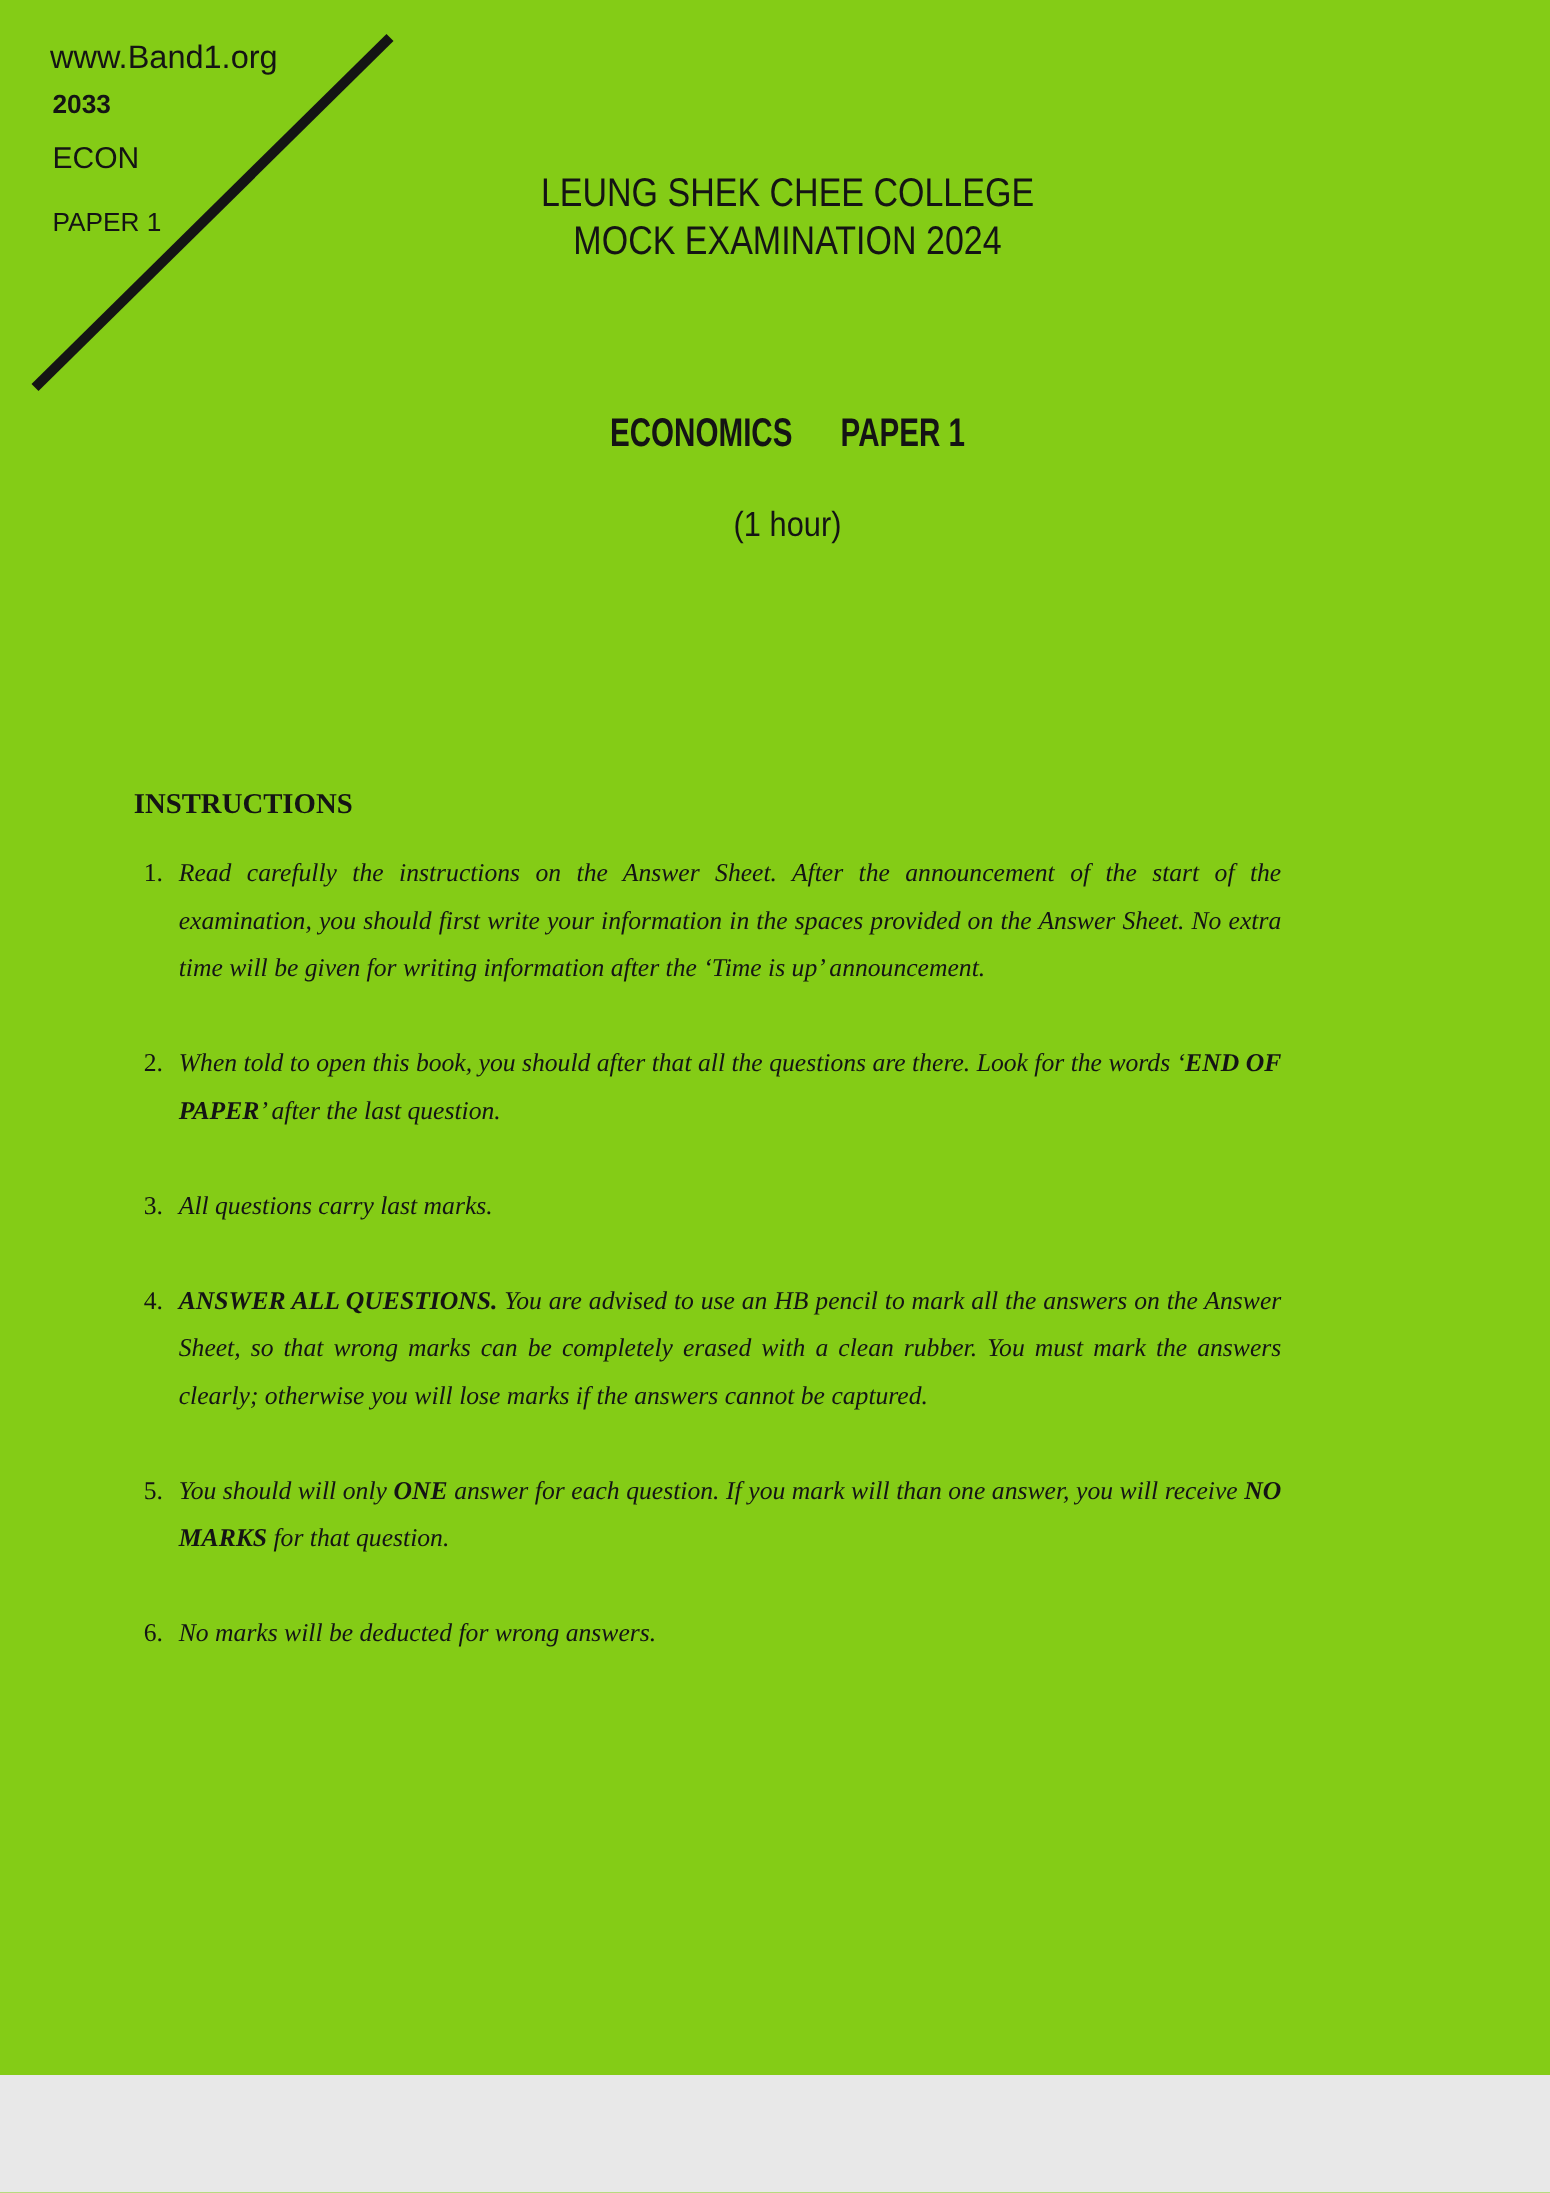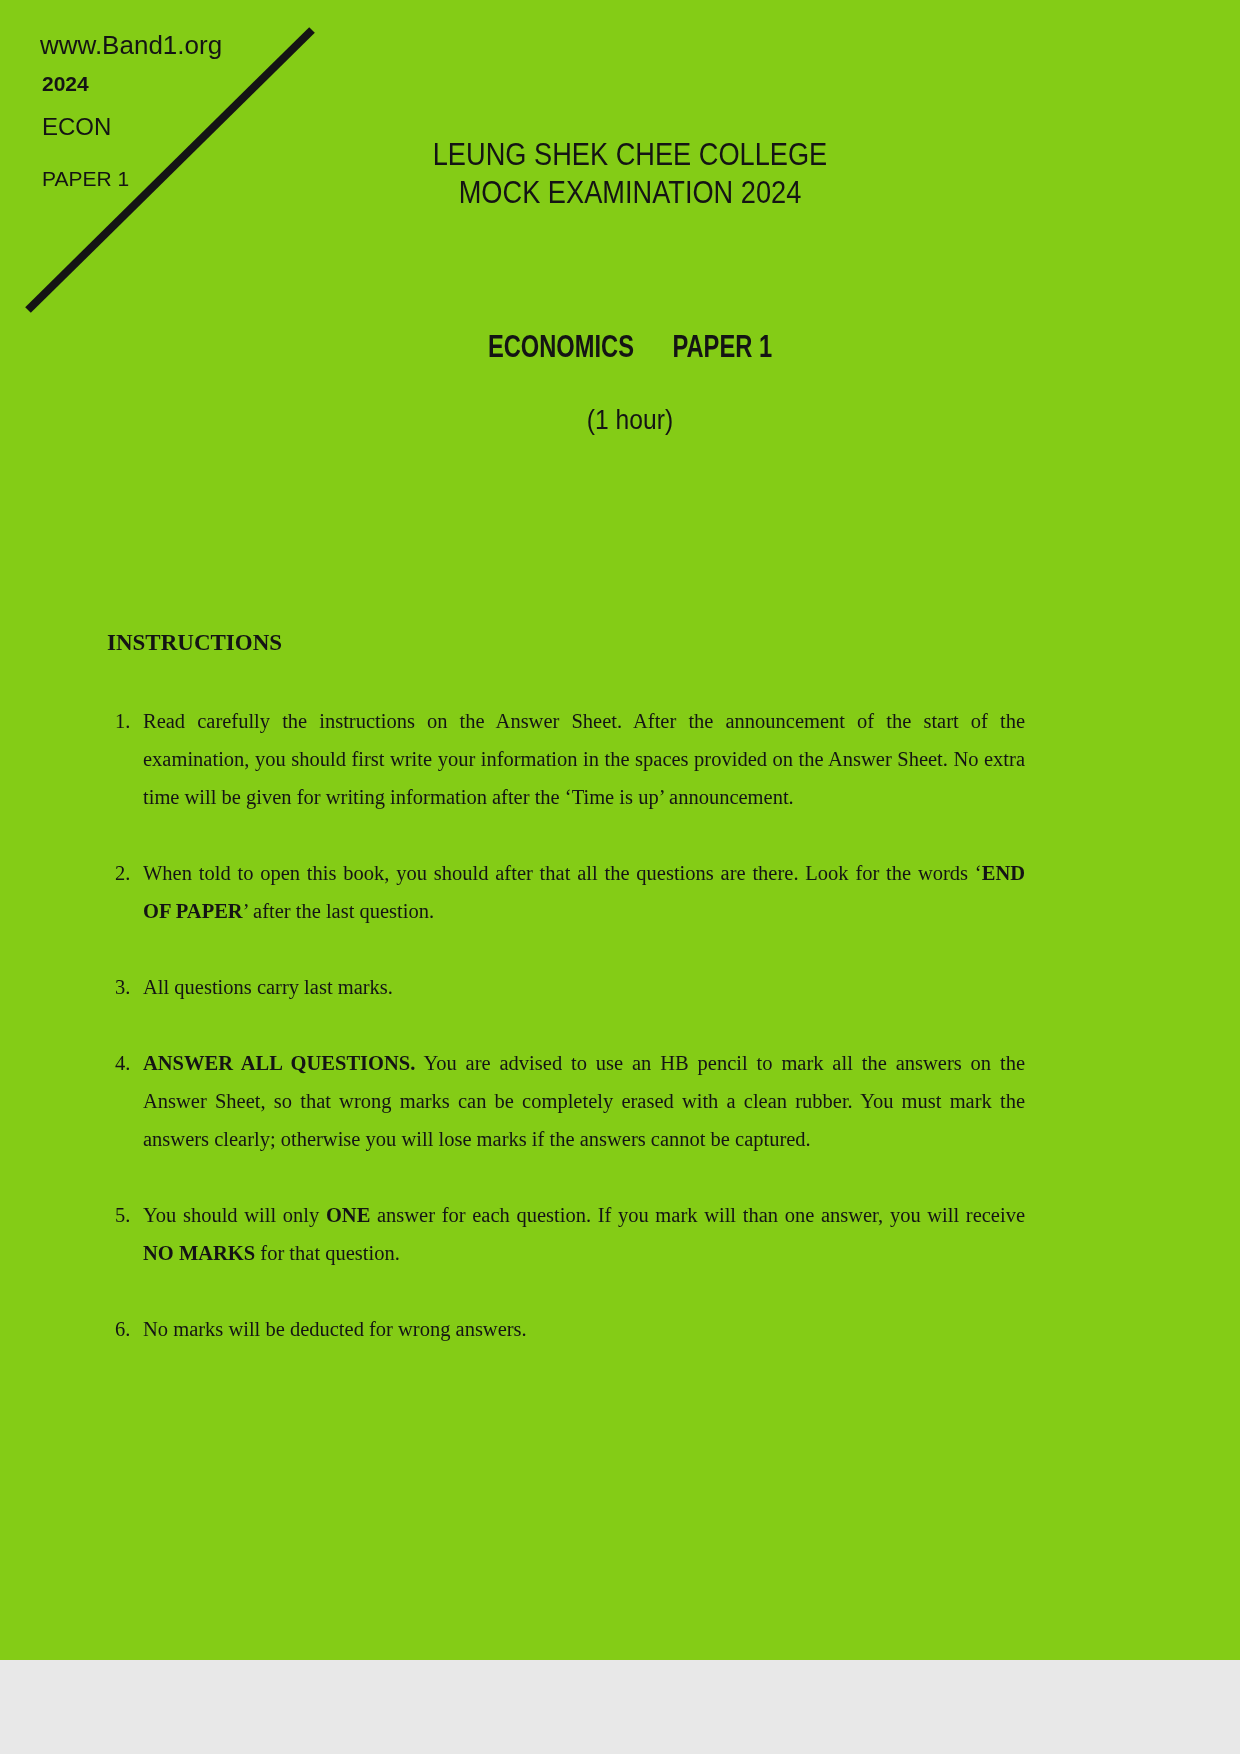--- a/index.html
+++ b/index.html
@@ -37,36 +37,36 @@
     left: 115px;
     top: 630px;
     width: 910px;
     font-family: "Liberation Serif", serif;
     font-size: 20.5px;
     line-height: 38px;
   }
   .inst-heading {
     font-weight: bold;
     font-size: 23px;
-    margin: 0 0 46px -8px;
+    margin: 0 0 24px -8px;
     line-height: 26px;
   }
   .item { position: relative; margin-bottom: 38px; }
   .item .num { position: absolute; left: 0; top: 0; }
-  .item .txt { margin: 0 0 0 28px; text-align: justify; }
+  .item .txt { margin: 0 0 0 28px; text-align: justify; font-style: italic; }
   .item .txt b { font-weight: bold; }
 </style>
 </head>
 <body>
 
 <div class="page">
 
   <div class="corner">
     <div class="corner-site">www.Band1.org</div>
-    <div class="corner-year">2024</div>
+    <div class="corner-year">2033</div>
     <div class="corner-subj">ECON</div>
     <div class="corner-paper">PAPER 1</div>
   </div>
 
   <svg class="slash-svg" width="340" height="330" viewBox="0 0 340 330" aria-hidden="true">
     <line x1="28" y1="310" x2="312" y2="30" stroke="#141414" stroke-width="8"></line>
   </svg>
 
   <div class="hline school">LEUNG SHEK CHEE COLLEGE</div>
   <div class="hline exam">MOCK EXAMINATION 2024</div>

